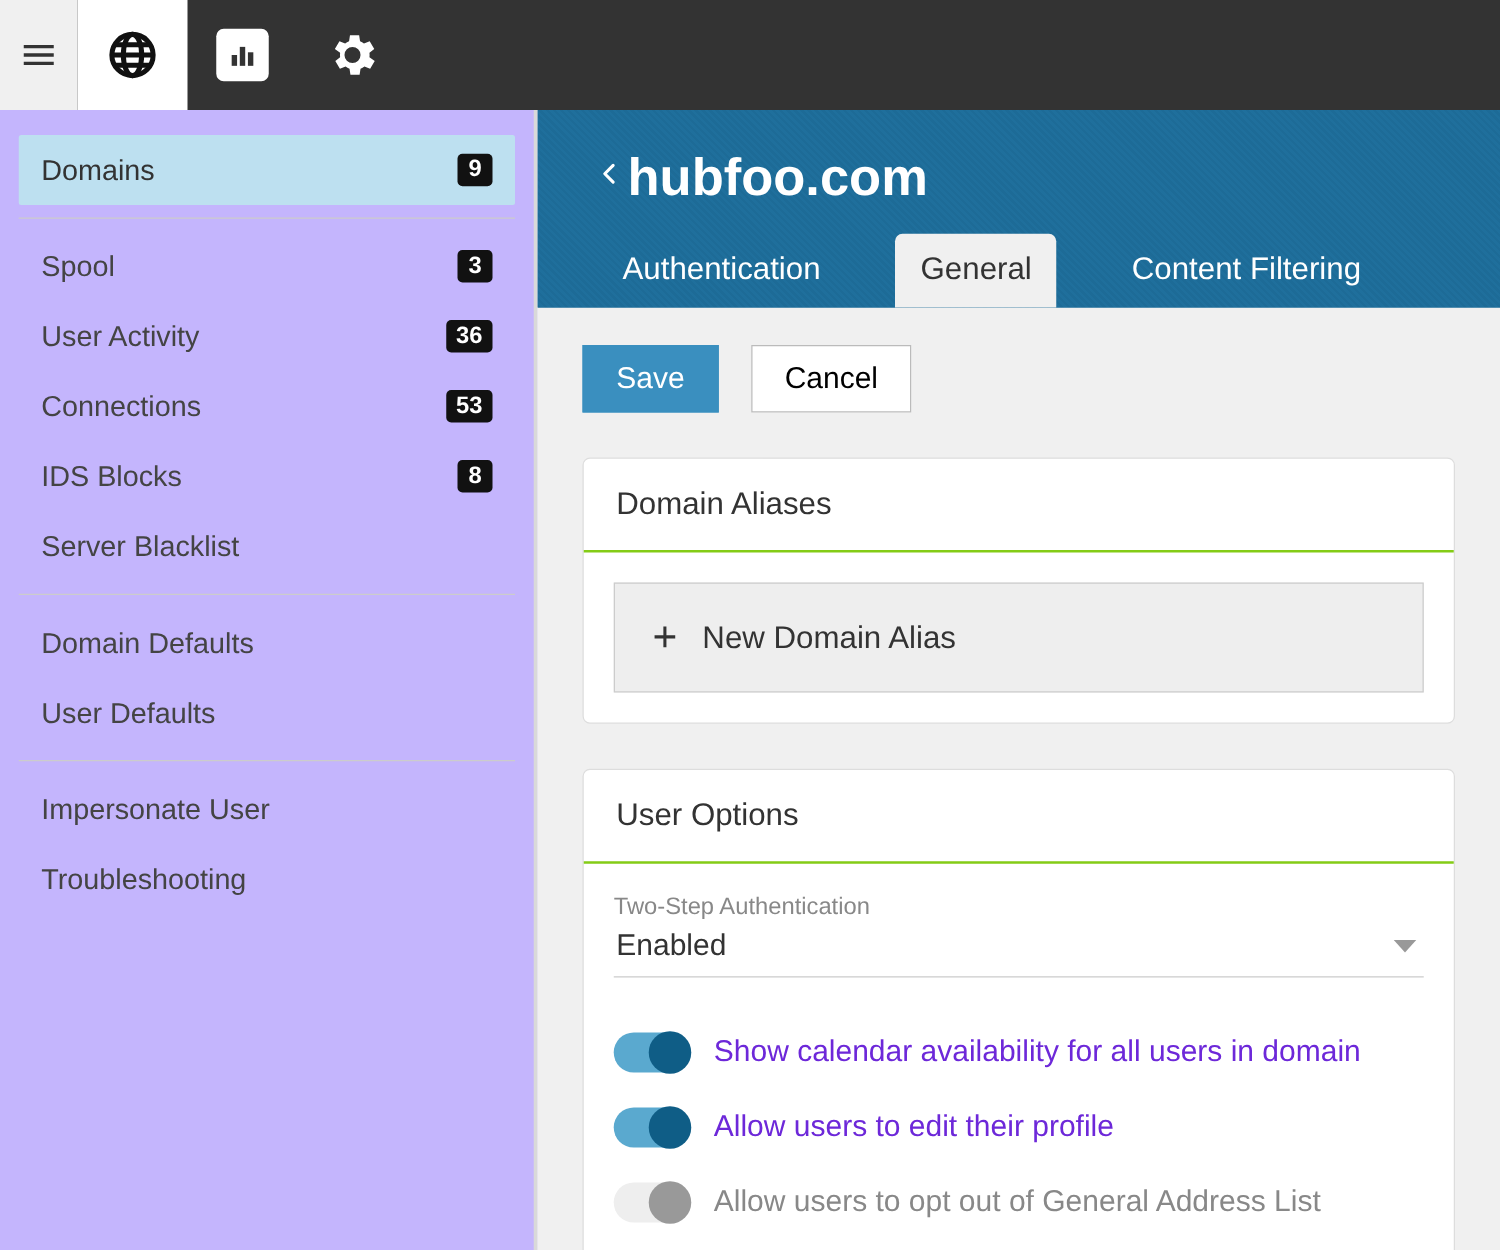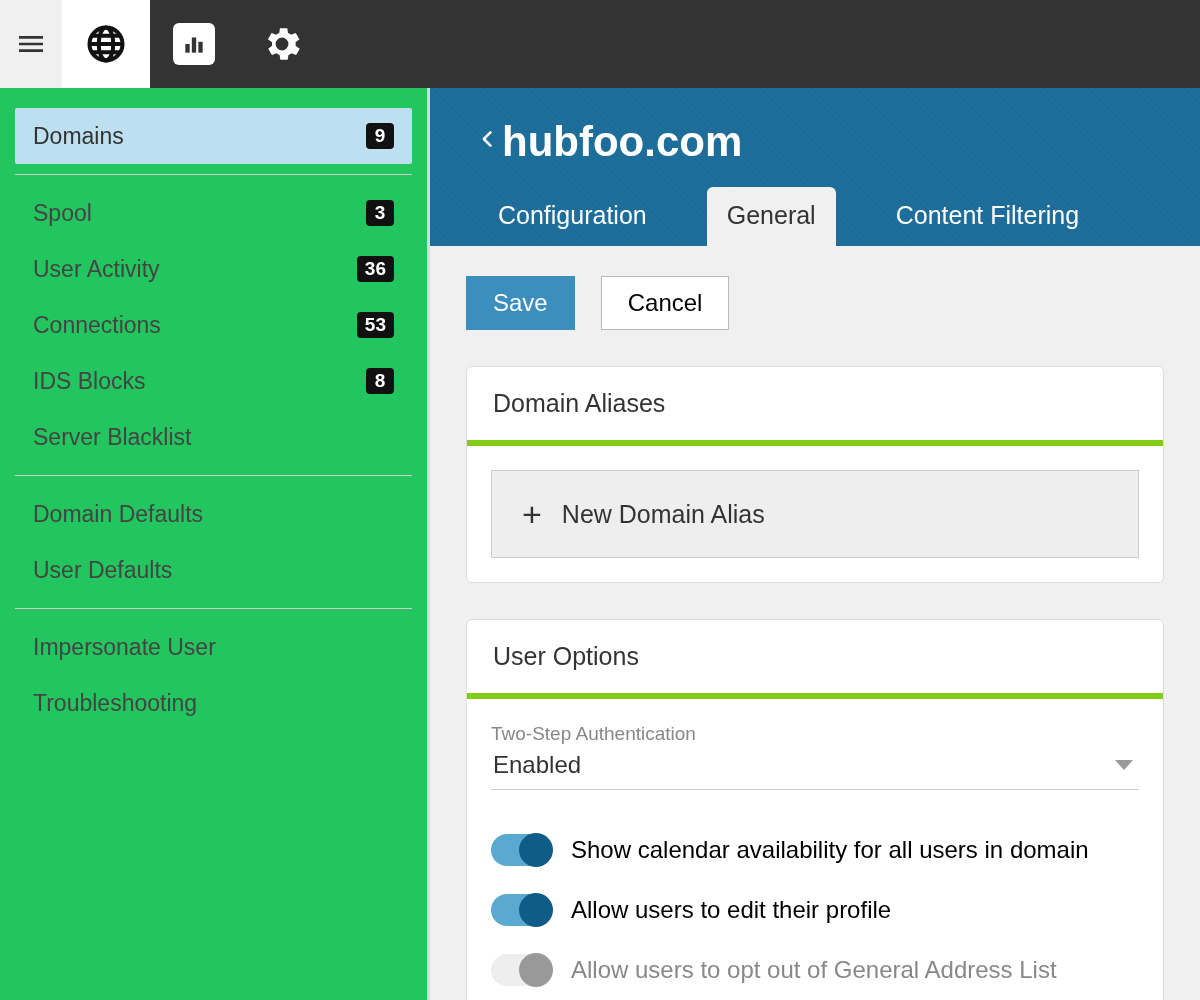--- a/index.html
+++ b/index.html
@@ -39,21 +39,21 @@
   .topbar .tab .icon-box {
     width:42px; height:42px; background:#fff; border-radius:6px;
     display:flex; align-items:center; justify-content:center;
   }
   .layout {
     display: flex;
     height: calc(1000px - 88px);
   }
   .sidebar {
     width: 430px;
-    background: #22c55e;
+    background: #c4b5fd;
     border-right: 3px solid #d9d9d9;
     padding: 20px 15px 0 15px;
   }
   .s-item {
     height: 56px;
     display:flex;
     align-items:center;
     justify-content:space-between;
     padding: 0 18px;
     font-size: 23px;
@@ -149,21 +149,21 @@
   }
   .card {
     background:#fff;
     border:1px solid #ddd;
     border-radius:6px;
     margin-bottom:36px;
   }
   .card-header {
     font-size:25px;
     padding:22px 26px;
-    border-bottom:6px solid #84cc16;
+    border-bottom:2px solid #84cc16;
     color:#333;
   }
   .card-body {
     padding:24px;
   }
   .new-alias-btn {
     width:100%;
     border:1px solid #ccc;
     background:#eeeeee;
     padding:26px 30px;
@@ -199,21 +199,21 @@
     width:0;height:0;
     border-left:9px solid transparent;
     border-right:9px solid transparent;
     border-top:10px solid #999;
   }
   .toggle-row {
     display:flex;
     align-items:center;
     gap:20px;
     font-size:24px;
-    color:#000000;
+    color:#6d28d9;
     padding:14px 0;
   }
   .toggle-row.disabled { color:#888; }
   .toggle {
     width:60px;height:32px;
     background:#5aa9cf;
     border-radius:16px;
     position:relative;
     cursor:pointer;
     flex-shrink:0;
@@ -311,21 +311,21 @@
     <div class="bluebar">
       <div class="title-row">
         <span class="back-chevron">
           <svg width="20" height="28" viewBox="0 0 24 24">
               <path d="M15 4l-8 8 8 8" stroke="#fff" stroke-width="3" fill="none" stroke-linecap="round" stroke-linejoin="round"></path>
             </svg>
         </span>
         <span class="domain-title">hubfoo.com</span>
       </div>
       <div class="tabs-row">
-        <div class="dtab">Configuration</div>
+        <div class="dtab">Authentication</div>
         <div class="dtab active">General</div>
         <div class="dtab">Content Filtering</div>
 
       </div>
     </div>
 
     <div class="page">
       <div class="btn-row">
         <button class="btn primary">Save</button>
         <button class="btn">Cancel</button>

